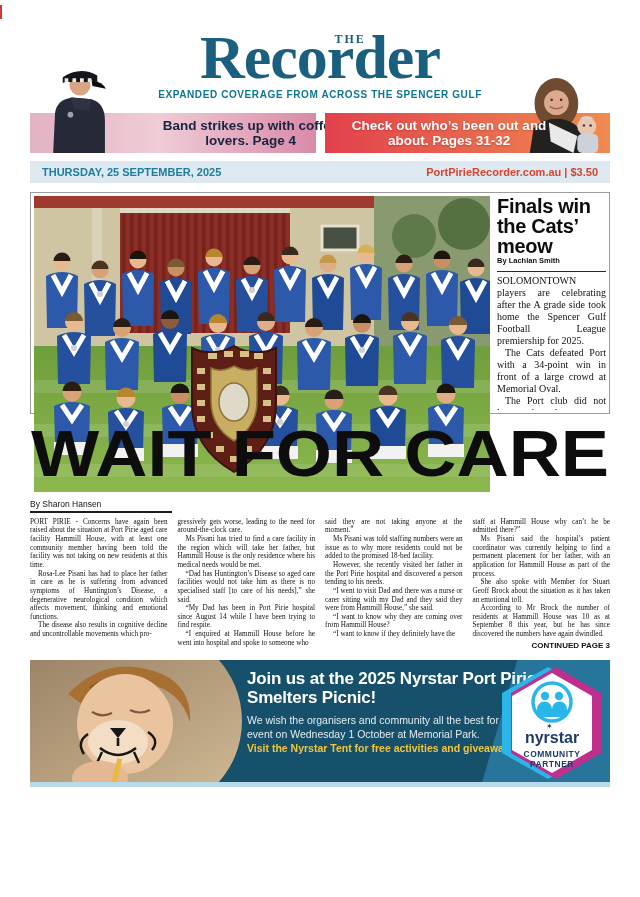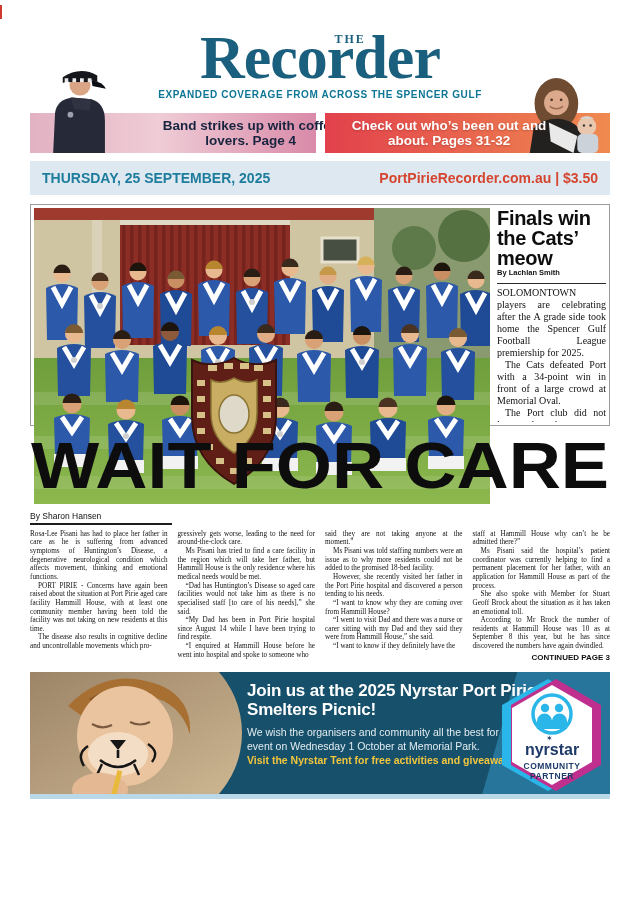--- a/index.html
+++ b/index.html
@@ -23,23 +23,23 @@
   .banner-right{background:linear-gradient(90deg,#e2414c 0%,#ef8a50 100%)}
   .banner-left .banner-text{position:absolute;left:44%;top:50%;transform:translateY(-50%);
     width:190px;text-align:center;font-weight:700;font-size:13.5px;line-height:1.12;color:#18243f}
   .banner-right .banner-text{position:absolute;left:6%;top:50%;transform:translateY(-50%);
     width:215px;text-align:center;font-weight:700;font-size:13.5px;line-height:1.12;color:#fff;
     text-shadow:0 1px 2px rgba(120,30,20,.35)}
   .officer{position:absolute;left:10px;bottom:0;height:92px;width:80px}
   .woman{position:absolute;right:0;bottom:0;height:76px;width:92px}
 
   
-  .date-bar{margin:8px 30px 0;height:34px;background:#dde8f0;display:flex;
+  .date-bar{margin:8px 30px 0;height:22px;background:#dde8f0;display:flex;
     justify-content:space-between;align-items:center;padding:0 12px;
-    font-size:14px;font-weight:700}
+    font-size:11px;font-weight:700}
   .date-bar .date{color:#1e7c9d}
   .date-bar .site{color:#d5452f}
 
   
   .top-box{margin:9px 30px 0;border:1.5px solid #9c9c9c;padding:3px;display:flex;gap:7px;height:222px}
   .team-photo{width:456px;height:296px;flex:none}
   .top-col{flex:1;display:flex;flex-direction:column;overflow:hidden}
   .top-headline{font-size:20px;font-weight:700;line-height:1.0;color:#0d0d0d;letter-spacing:-.3px}
   .top-byline{margin:0 0 3px;padding-bottom:6px;border-bottom:1.5px solid #2b2b2b;
     font-size:7.5px;font-weight:700}
@@ -387,37 +387,37 @@
 
 <div class="lead-headline">
   <svg width="580" height="66" viewBox="0 0 580 66">
     <text x="1" y="55" font-family="Liberation Sans, sans-serif" font-weight="bold" font-size="64" fill="#0d0d0d" textLength="578" lengthAdjust="spacingAndGlyphs">WAIT FOR CARE</text>
   </svg>
 </div>
 <div class="lead-byline">By Sharon Hansen</div>
 
 <div class="cols">
   <div class="col">
+    <p>PORT PIRIE - Concerns have again been raised about the situation at Port Pirie aged care facility Hammill House, with at least one community member having been told the facility was not taking on new residents at this time.</p>
     <p>Rosa-Lee Pisani has had to place her father in care as he is suffering from advanced symptoms of Huntington’s Disease, a degenerative neurological condition which affects movement, thinking and emotional functions.</p>
-    <p>PORT PIRIE - Concerns have again been raised about the situation at Port Pirie aged care facility Hammill House, with at least one community member having been told the facility was not taking on new residents at this time.</p>
     <p>The disease also results in cognitive decline and uncontrollable movements which pro-</p>
   </div>
   <div class="col">
     <p>gressively gets worse, leading to the need for around-the-clock care.</p>
     <p>Ms Pisani has tried to find a care facility in the region which will take her father, but Hammill House is the only residence where his medical needs would be met.</p>
     <p>“Dad has Huntington’s Disease so aged care facilities would not take him as there is no specialised staff [to care of his needs],” she said.</p>
     <p>“My Dad has been in Port Pirie hospital since August 14 while I have been trying to find respite.</p>
     <p>“I enquired at Hammill House before he went into hospital and spoke to someone who</p>
   </div>
   <div class="col">
     <p>said they are not taking anyone at the moment.”</p>
     <p>Ms Pisani was told staffing numbers were an issue as to why more residents could not be added to the promised 18-bed facility.</p>
     <p>However, she recently visited her father in the Port Pirie hospital and discovered a person tending to his needs.</p>
+    <p>“I went to visit Dad and there was a nurse or carer sitting with my Dad and they said they were from Hammill House,” she said.</p>
     <p>“I want to know why they are coming over from Hammill House?</p>
-    <p>“I went to visit Dad and there was a nurse or carer sitting with my Dad and they said they were from Hammill House,” she said.</p>
     <p>“I want to know if they definitely have the</p>
   </div>
   <div class="col">
     <p>staff at Hammill House why can’t he be admitted there?”</p>
     <p>Ms Pisani said the hospital’s patient coordinator was currently helping to find a permanent placement for her father, with an application for Hammill House as part of the process.</p>
     <p>She also spoke with Member for Stuart Geoff Brock about the situation as it has taken an emotional toll.</p>
     <p>According to Mr Brock the number of residents at Hammill House was 10 as at September 8 this year, but he has since discovered the numbers have again dwindled.</p>
     <p class="continued">CONTINUED PAGE 3</p>
   </div>
 </div>

